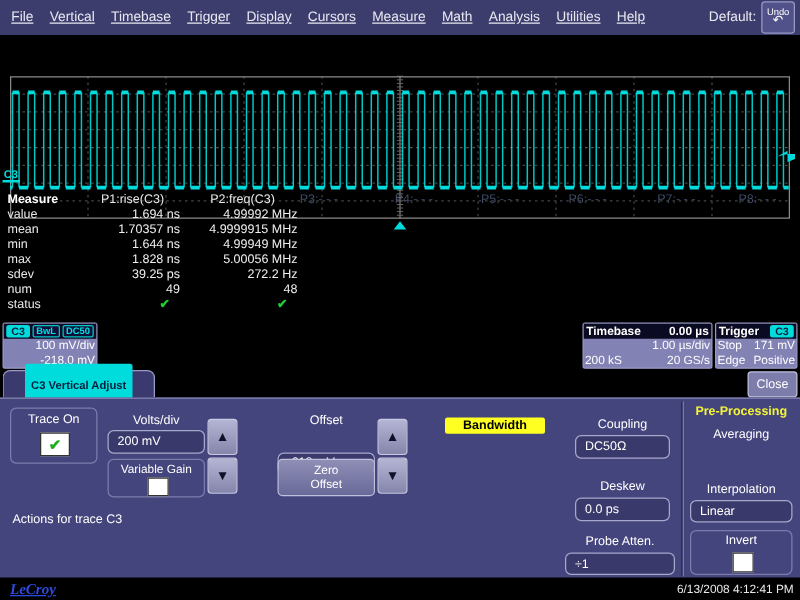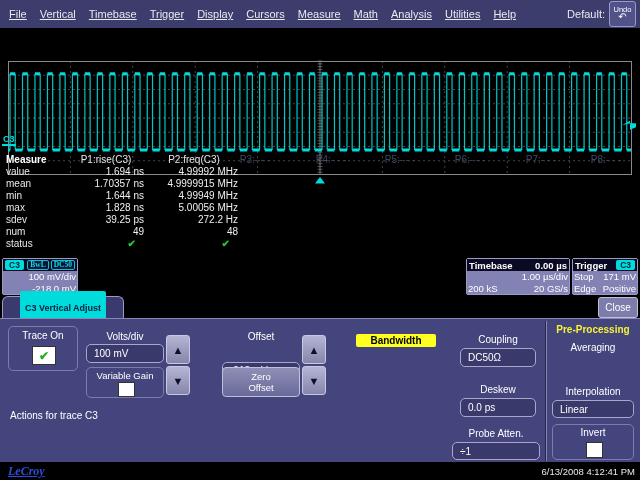--- a/index.html
+++ b/index.html
@@ -223,21 +223,21 @@
         </div>
         <div class="mcol inactive" style="left: 572px; width: 68px;">
           <div class="mhead">P8:- - -</div>
         </div>
       </div>
   </div>
 
   <div class="descbox" id="c3box">
     <div class="hdr">
       <span class="chip">C3</span>
-      <span style="display:flex;gap:2px;font-family:Liberation Serif, serif;">
+      <span style="display:flex;gap:2px;">
         <span class="bwbadge">BwL</span>
         <span class="bwbadge">DC50</span>
       </span>
     </div>
     <div class="row">
         <span>100 mV/div</span>
       </div>
     <div class="row">
         <span>-218.0 mV</span>
       </div>
@@ -284,21 +284,21 @@
 
   <div id="dialog">
 
     <div class="groupbox" style="left:8px;top:7px;width:70px;height:45px;">
       <div class="dlabel" style="left:0;top:3px;width:68px;">Trace On</div>
       <div class="checkbox" id="trace-on-check" style="position:absolute;left:23px;top:19px;width:22px;height:17px;">✔</div>
     </div>
 
     <div class="dlabel" style="left:86px;top:12px;width:78px;">Volts/div</div>
     <div class="dfield" style="left:86px;top:25px;width:78px;height:19px;">
-      <span>100 mV</span>
+      <span>200 mV</span>
     </div>
     <div class="arrowbtn" style="left:166px;top:16px;">▲</div>
     <div class="arrowbtn" style="left:166px;top:47px;">▼</div>
 
     <div class="groupbox" style="left:86px;top:48px;width:78px;height:31px;">
       <div class="dlabel" style="left:0;top:2px;width:76px;font-size:9.5px;">Variable Gain</div>
       <div class="checkbox" id="var-gain-check" style="position:absolute;left:31px;top:14px;width:15px;height:13px;"></div>
     </div>
 
     <div class="dlabel" style="left:222px;top:12px;width:78px;">Offset</div>

